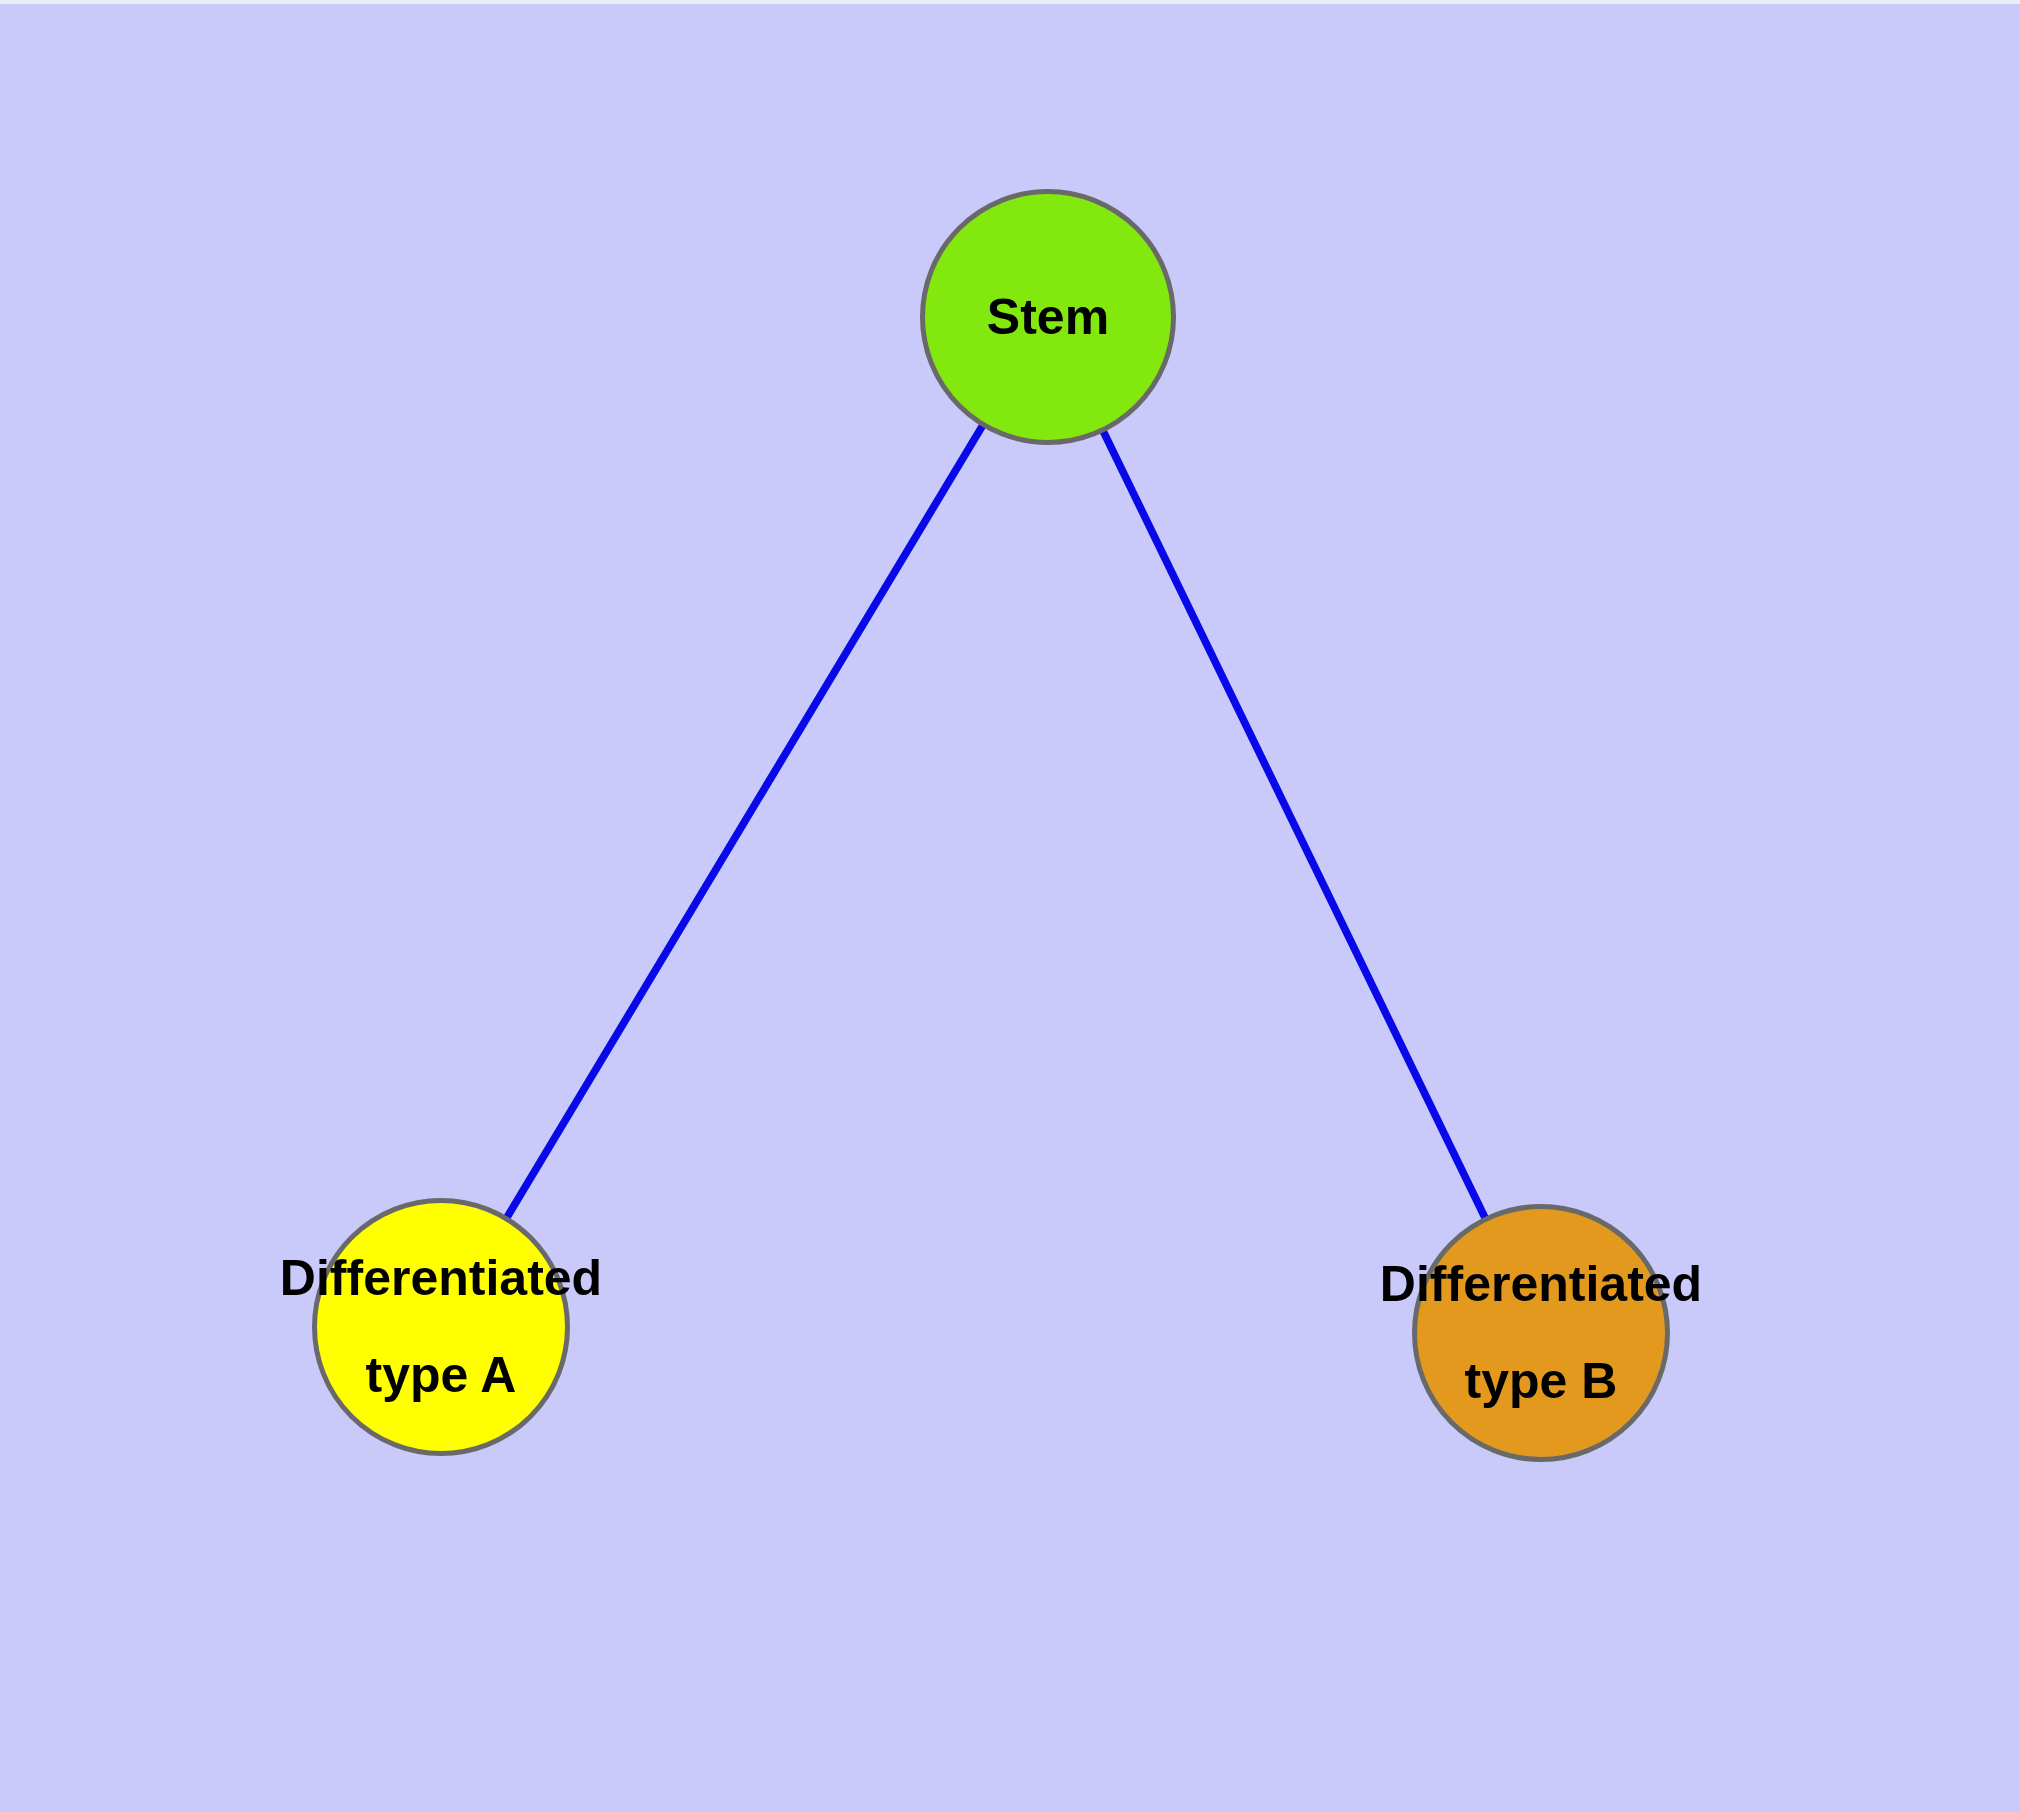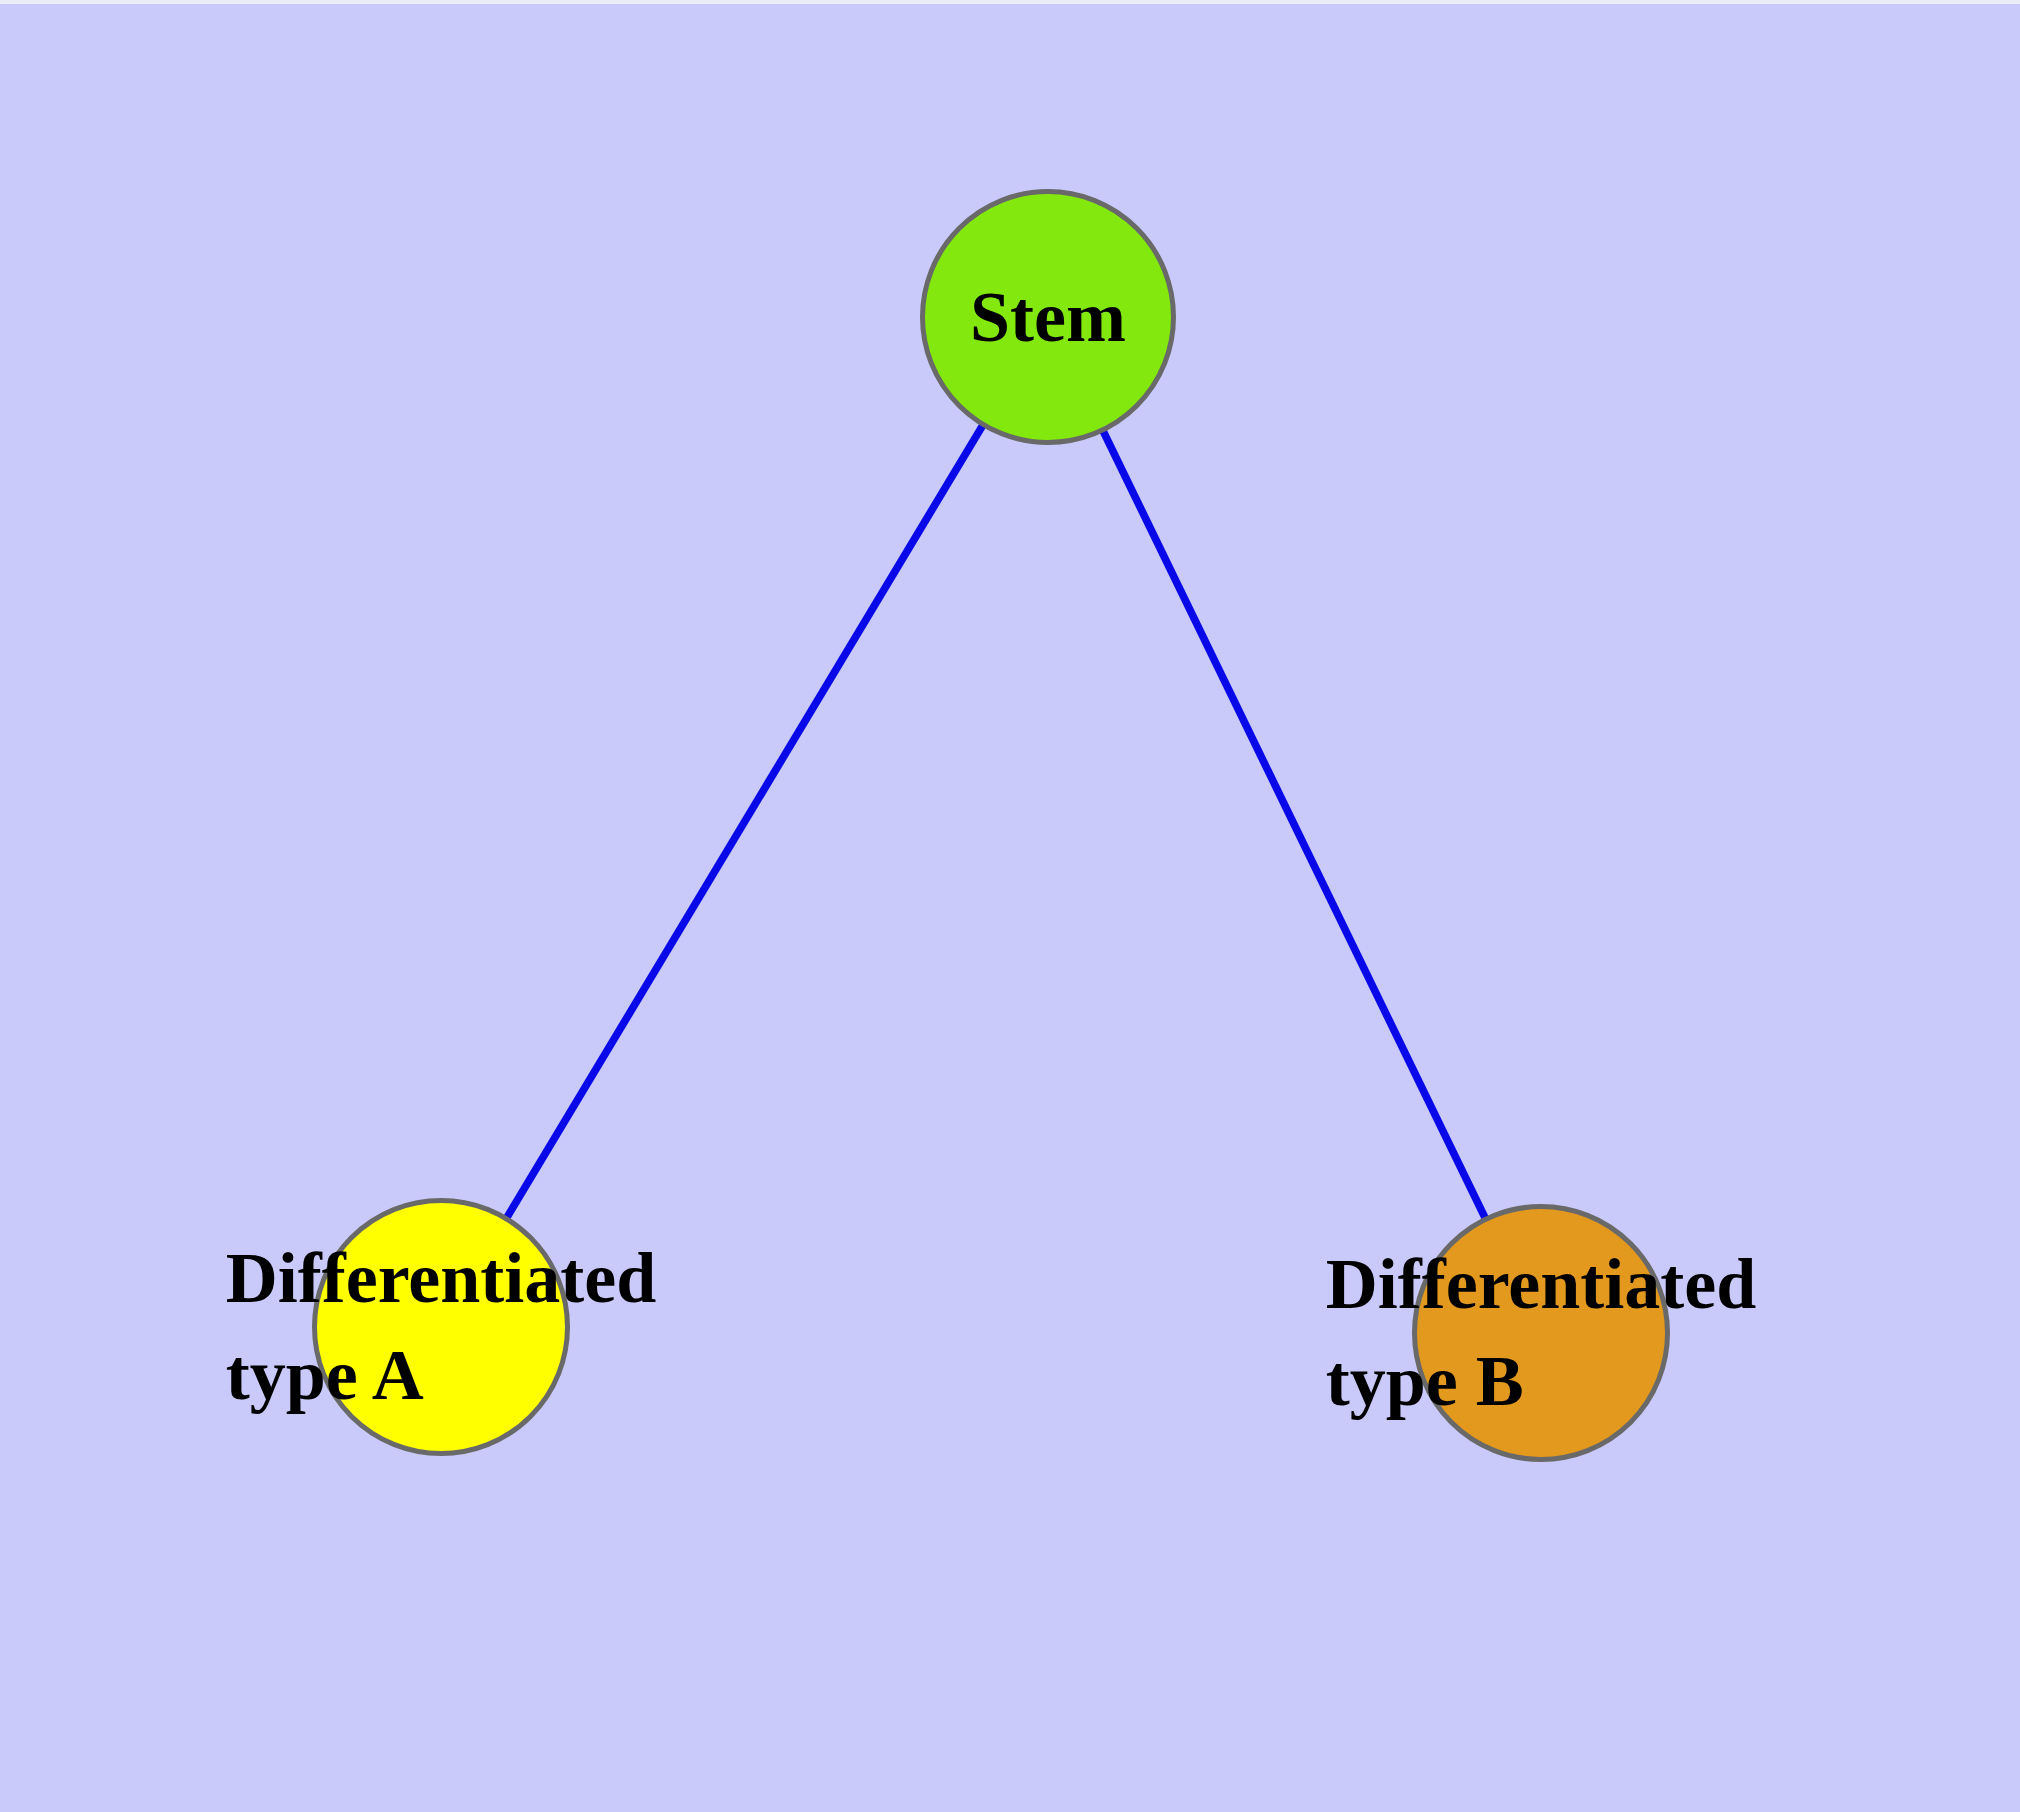--- a/index.html
+++ b/index.html
@@ -32,25 +32,25 @@
     border-radius: 50%;
     box-sizing: border-box;
     border-style: solid;
     z-index: 2;
   }
   .node-label {
     position: absolute;
     transform: translate(-50%, -50%);
     z-index: 3;
     font-weight: bold;
-    font-size: 72px;
+    font-size: 50px;
     line-height: 97px;
+    text-align: center;
     white-space: pre;
     color: #000000;
-    font-family: Liberation Serif, serif;
   }
 </style>
 </head>
 <body>
 
 <div class="canvas" style="background: rgb(201, 201, 250);">
   <div class="top-strip" style="background: rgb(237, 237, 248);"></div>
 
   <svg class="edge-layer" width="2021" height="1812" viewBox="0 0 2384 2138">
       <line x1="1236" y1="374" x2="520" y2="1566" stroke="#0808E8" stroke-width="9"></line>

